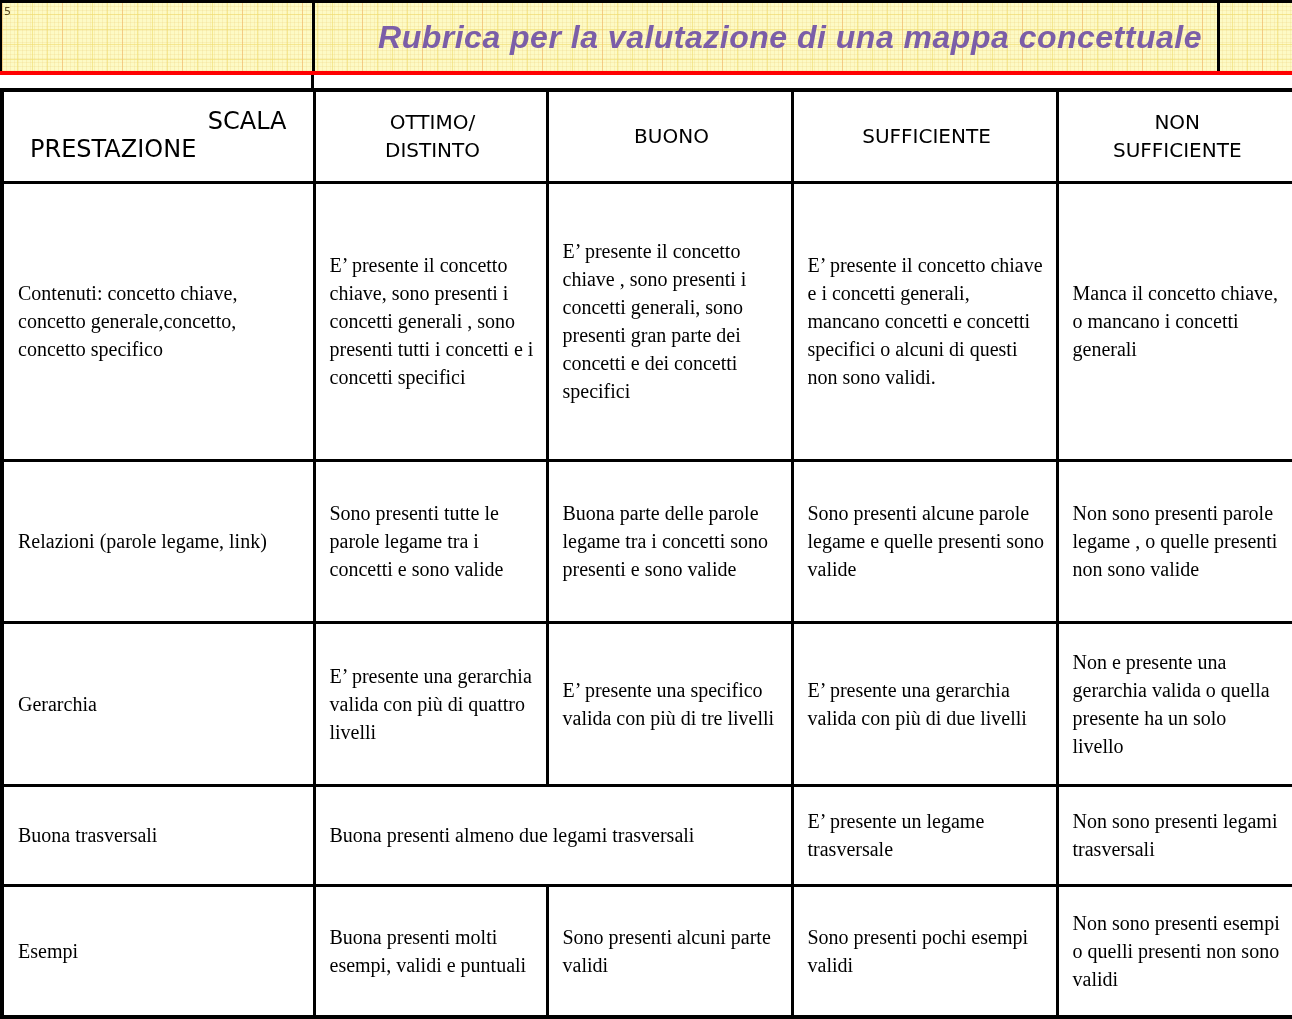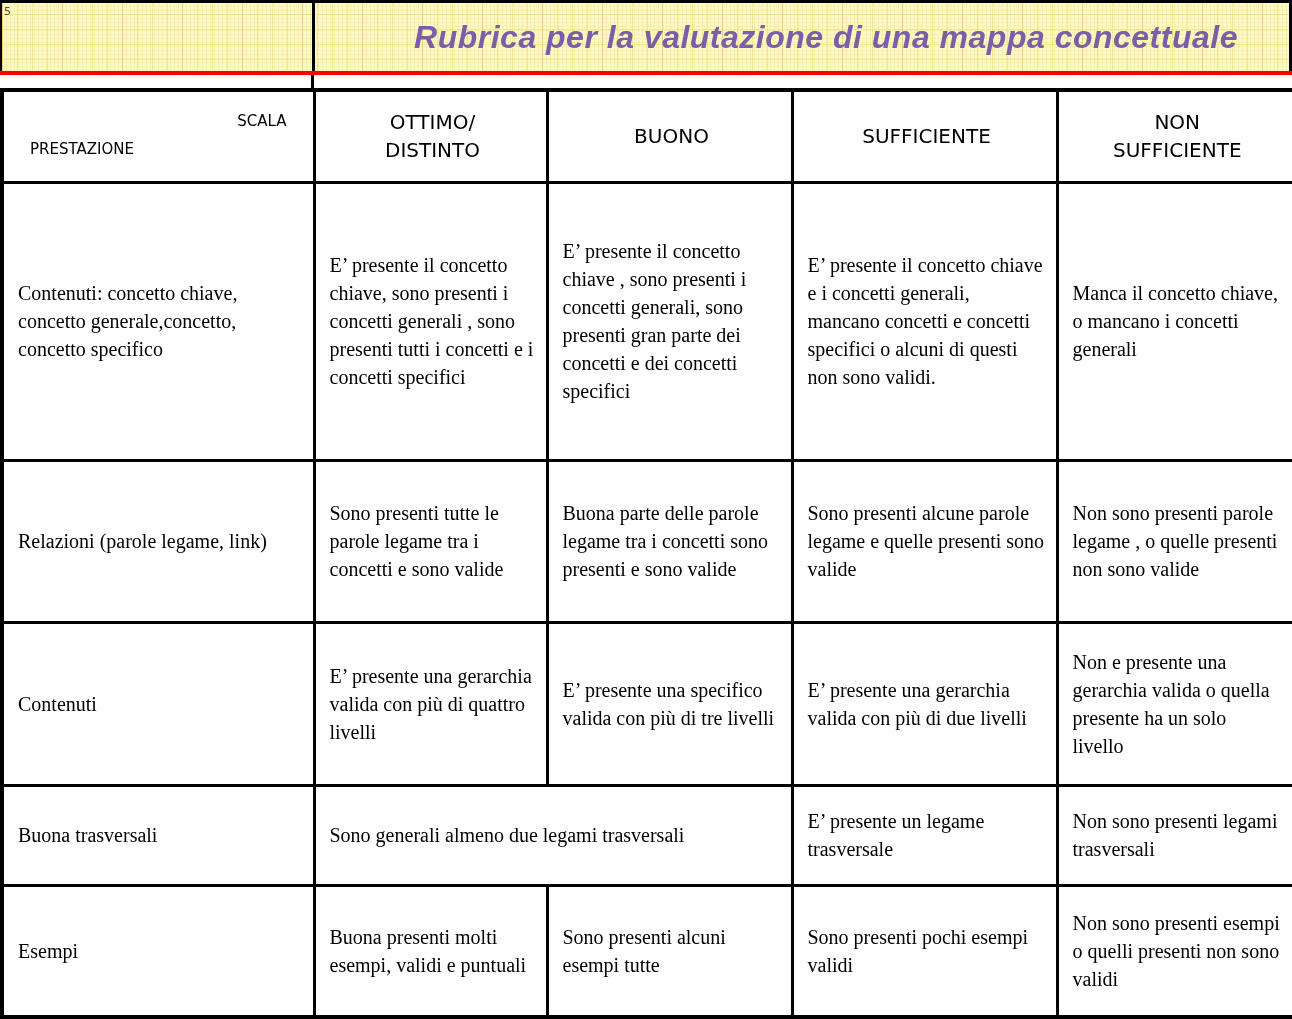--- a/index.html
+++ b/index.html
@@ -19,21 +19,21 @@
       repeating-linear-gradient(90deg, rgba(240,220,110,0.60) 0 1px, transparent 1px 15px),
       repeating-linear-gradient(0deg,  rgba(240,220,110,0.60) 0 1px, transparent 1px 15px),
       repeating-linear-gradient(90deg, rgba(235,205,120,0.22) 0 1px, transparent 1px 4px),
       repeating-linear-gradient(0deg,  rgba(235,205,120,0.22) 0 1px, transparent 1px 4px);
   }
   .corner-mark {
     position: absolute; left: 4px; top: 5px; font-size: 11px; color: #5d4b22;
     font-family: "DejaVu Sans", sans-serif;
   }
   .title-cell {
-    position: absolute; left: 312px; top: 0; width: 980px; height: 72px;
+    position: absolute; left: 312px; top: 0; width: 908px; height: 72px;
     box-sizing: border-box;
     border: 3px solid #000; border-bottom: none;
     display: flex; align-items: center; justify-content: center; padding-left: 48px;
   }
   .title-text {
     font-family: "Liberation Sans", sans-serif;
     font-style: italic; font-weight: bold;
     font-size: 32px; color: #7B5EA8; letter-spacing: 0.5px;
     white-space: nowrap;
   }
@@ -61,21 +61,21 @@
     font-family: "DejaVu Sans", sans-serif;
     font-size: 19px; line-height: 26px;
     text-align: center; vertical-align: top;
     padding-top: 12px; white-space: pre-line;
   }
   td.corner { padding: 0; }
   .corner-wrap {
     height: 100%; box-sizing: border-box;
     display: flex; flex-direction: column; justify-content: space-between;
     padding: 8px 16px 10px 12px;
-    font-family: "DejaVu Sans", sans-serif; font-size: 15px;
+    font-family: "DejaVu Sans", sans-serif; font-size: 24px;
   }
   .corner-scala { align-self: flex-end; }
   .corner-prestazione { align-self: flex-start; }
   td.crit { font-weight: normal; font-size: 20px; line-height: 29px; padding-right: 14px; }
 </style>
 </head>
 <body>
 
 <div class="banner"></div>
 <span class="corner-mark">5</span>
@@ -119,35 +119,35 @@
 
   <tr style="height:162px">
     <td class="crit">Relazioni (parole legame, link)</td>
     <td>Sono presenti tutte le parole legame tra i concetti e sono valide</td>
     <td>Buona parte delle parole legame tra i concetti sono presenti e sono valide</td>
     <td>Sono presenti alcune parole legame e quelle presenti sono valide</td>
     <td>Non sono presenti parole legame , o quelle presenti non sono valide</td>
   </tr>
 
   <tr style="height:163px">
-    <td class="crit">Contenuti</td>
+    <td class="crit">Gerarchia</td>
     <td>E’ presente una gerarchia valida con più di quattro livelli</td>
     <td>E’ presente una specifico valida con più di tre livelli</td>
     <td>E’ presente una gerarchia valida con più di due livelli</td>
     <td>Non e presente una gerarchia valida o quella presente ha un solo livello</td>
   </tr>
 
   <tr style="height:100px">
     <td class="crit">Buona trasversali</td>
-    <td colspan="2">Sono generali almeno  due legami trasversali</td>
+    <td colspan="2">Buona presenti almeno  due legami trasversali</td>
     <td>E’ presente un legame trasversale</td>
     <td>Non sono presenti legami trasversali</td>
   </tr>
 
   <tr style="height:132px">
     <td class="crit">Esempi</td>
     <td>Buona presenti molti esempi, validi e puntuali</td>
-    <td>Sono presenti alcuni esempi tutte</td>
+    <td>Sono presenti alcuni parte validi</td>
     <td>Sono presenti pochi esempi validi</td>
     <td>Non sono presenti esempi o quelli presenti non sono validi</td>
   </tr>
 </tbody>
   </table>
 
 </body></html>

